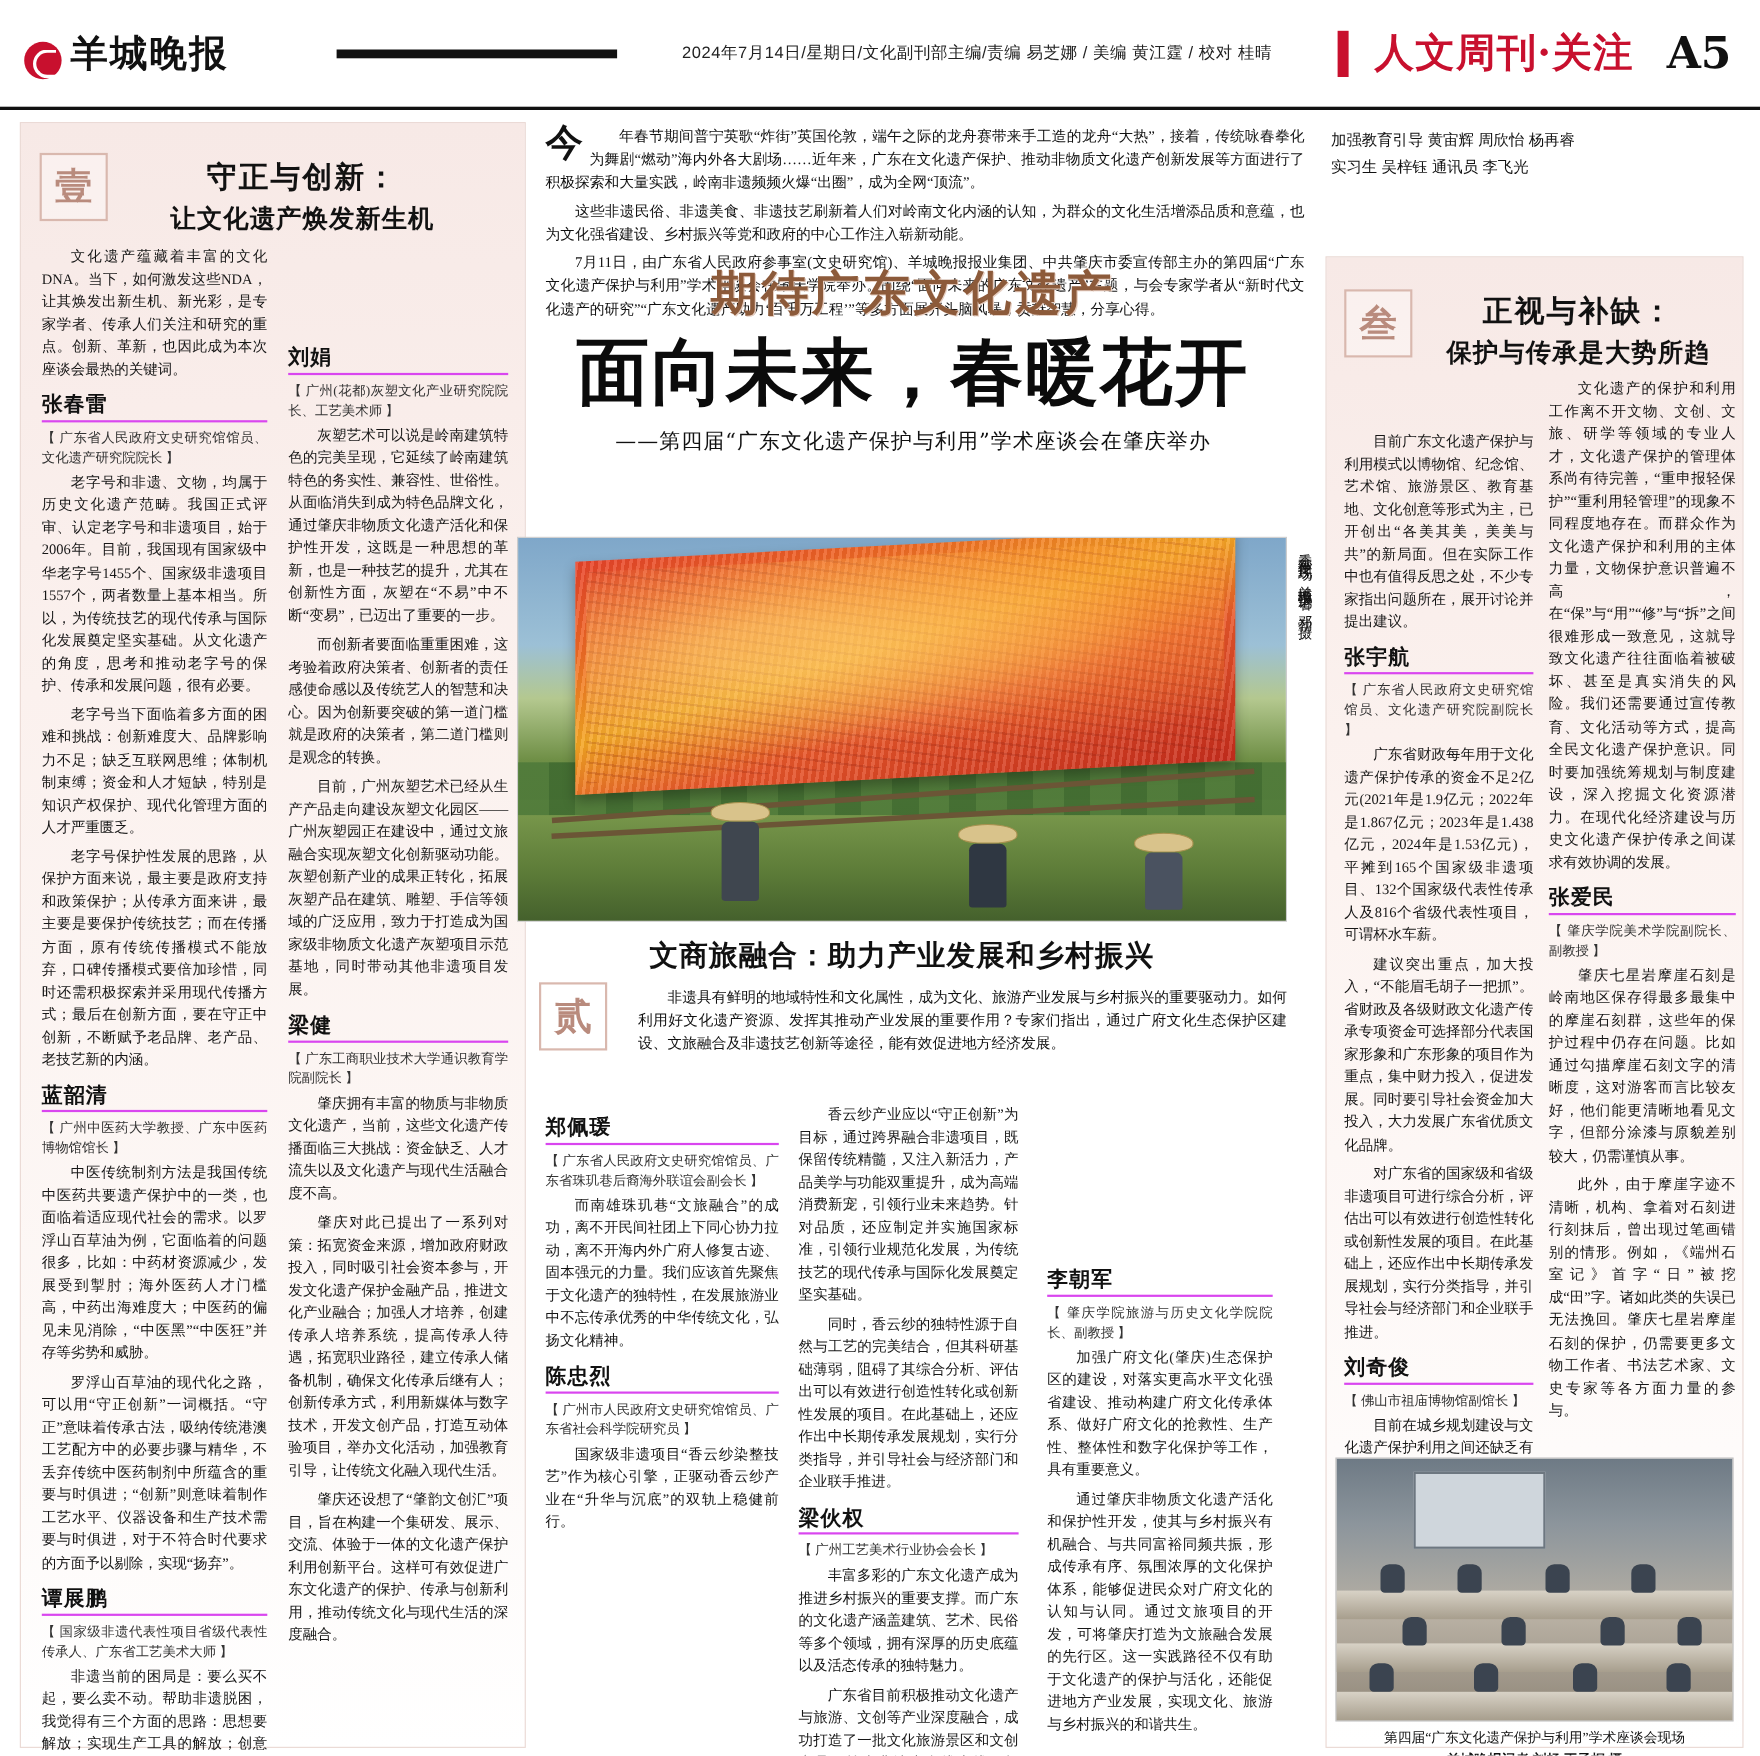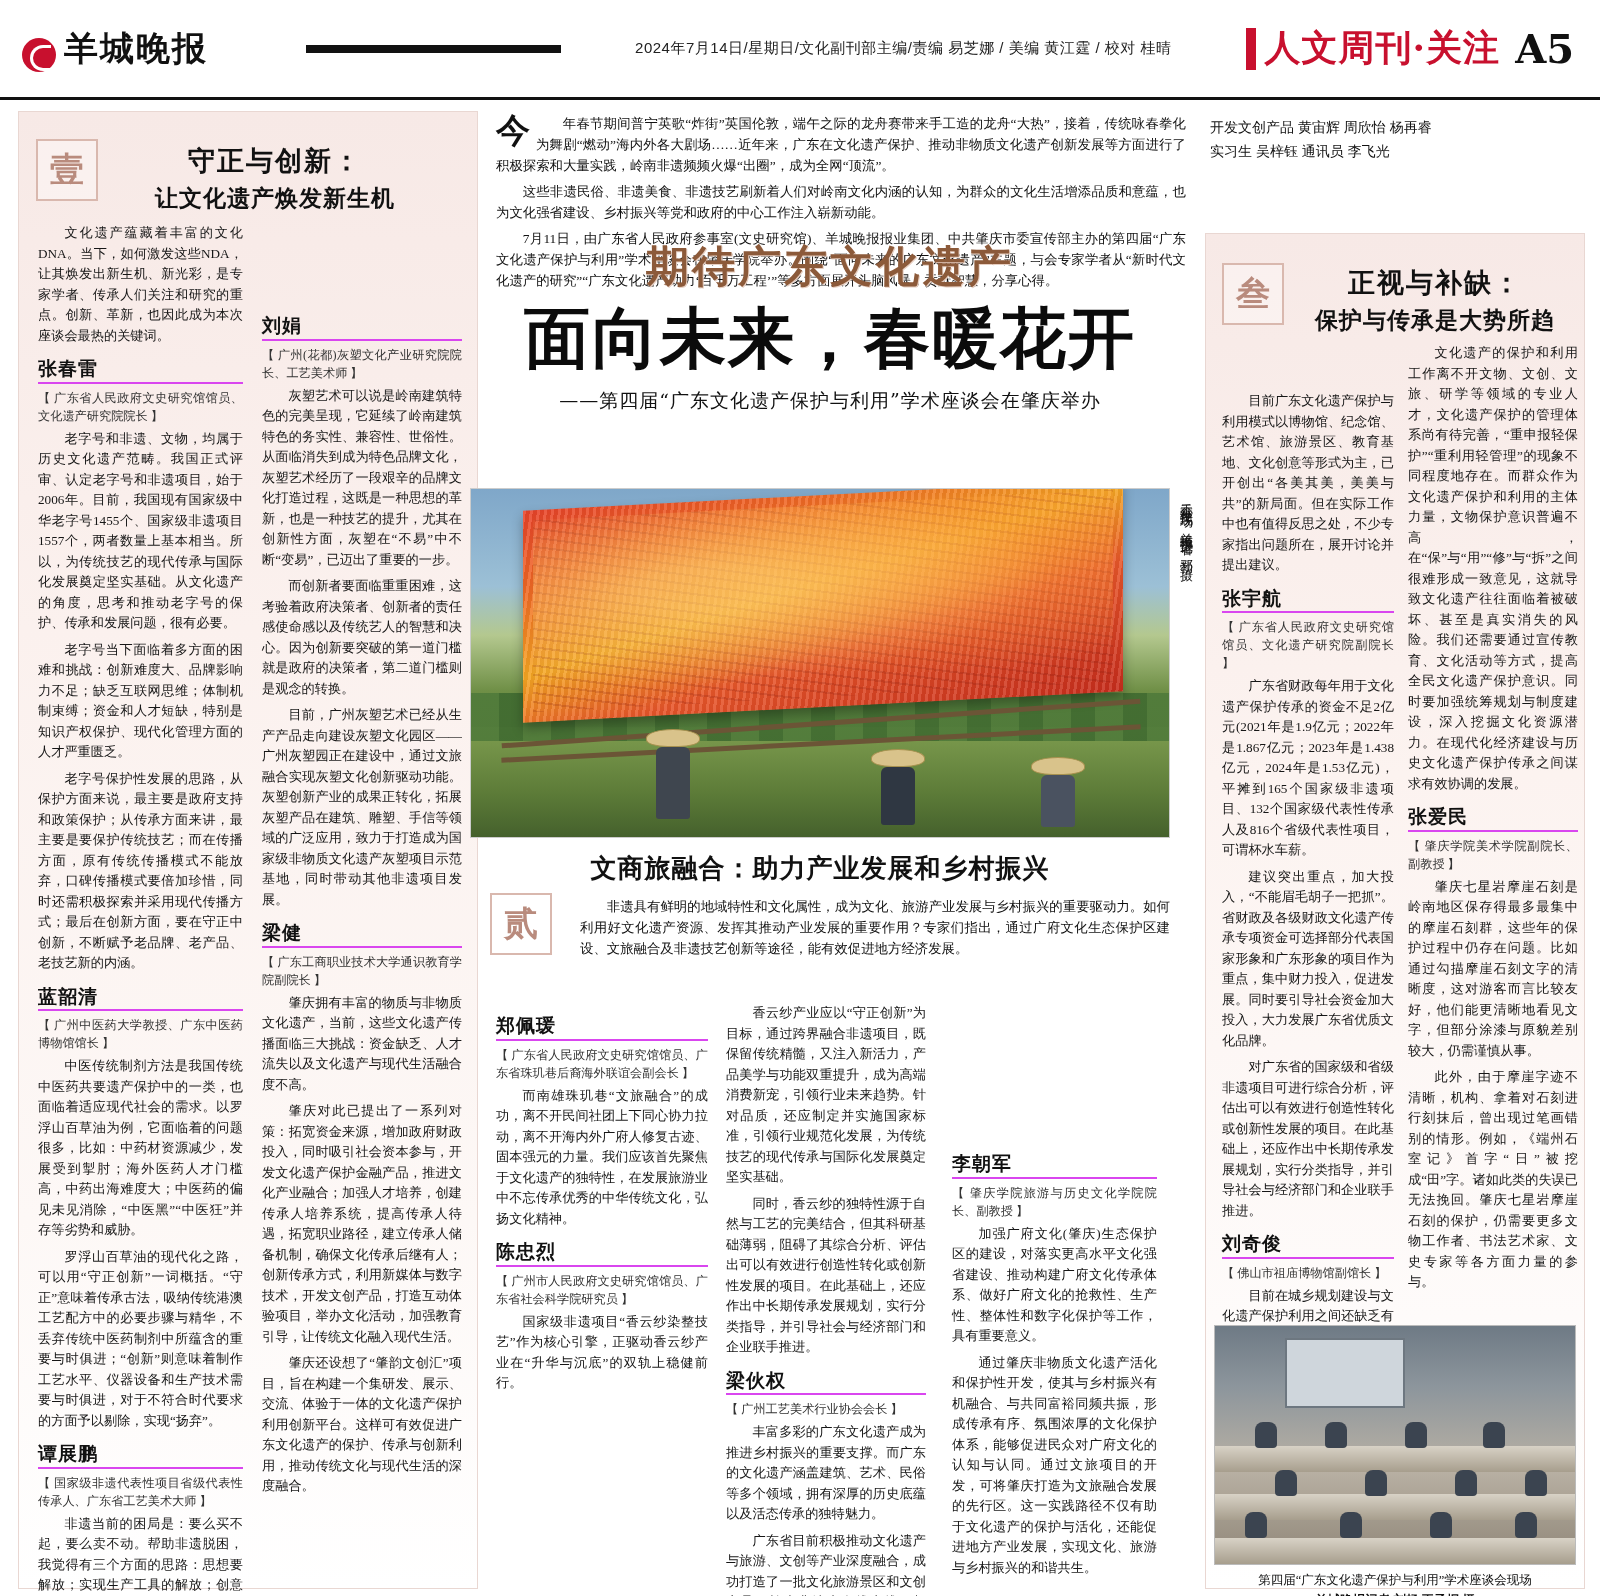--- a/index.html
+++ b/index.html
@@ -41,21 +41,21 @@
   }
   .masthead-rule {
     flex:none; width:255px; height:8px; background:#111; margin-left:6px;
   }
   .masthead-credits {
     flex:1; text-align:center; font-size:15px; color:#222;
     font-family:"Liberation Sans", sans-serif;
     letter-spacing:0.5px;
   }
   .section-flag {
-    display:flex; align-items:center; gap:9px; padding-right:26px;justify-content:space-between;
+    display:flex; align-items:center; gap:24px; padding-right:26px;justify-content:space-between;
   }
   .flag-bar { width:10px; height:42px; background:#c8102e; }
   .flag-title {
     font-size:36px; font-weight:bold; color:#c8102e; letter-spacing:1px;
     font-family:"DejaVu Serif", serif;
   }
   .flag-page {
     font-size:40px; font-weight:bold; color:#111; margin-left:6px;
     font-family:"DejaVu Serif", serif;
   }
@@ -303,42 +303,42 @@
       </div>
       <p>非遗当前的困局是：要么买不起，要么卖不动。帮助非遗脱困，我觉得有三个方面的思路：思想要解放；实现生产工具的解放；创意是灵魂。</p>
 
     </div>
 
     <div class="col body-text" style="left:262px; top:200px; width:200px;">
       <div class="person">
         <span class="name">刘娟</span>
         <div class="title">【 广州(花都)灰塑文化产业研究院院长、工艺美术师 】</div>
       </div>
-      <p>灰塑艺术可以说是岭南建筑特色的完美呈现，它延续了岭南建筑特色的务实性、兼容性、世俗性。从面临消失到成为特色品牌文化，灰塑艺术经历了一段艰辛的品牌文化打造过程，这既是一种思想的革新，也是一种技艺的提升，尤其在创新性方面，灰塑在“不易”中不断“变易”，已迈出了重要的一步。</p>
+      <p>灰塑艺术可以说是岭南建筑特色的完美呈现，它延续了岭南建筑特色的务实性、兼容性、世俗性。从面临消失到成为特色品牌文化，通过肇庆非物质文化遗产活化和保护性开发，这既是一种思想的革新，也是一种技艺的提升，尤其在创新性方面，灰塑在“不易”中不断“变易”，已迈出了重要的一步。</p>
       <p>而创新者要面临重重困难，这考验着政府决策者、创新者的责任感使命感以及传统艺人的智慧和决心。因为创新要突破的第一道门槛就是政府的决策者，第二道门槛则是观念的转换。</p>
       <p>目前，广州灰塑艺术已经从生产产品走向建设灰塑文化园区——广州灰塑园正在建设中，通过文旅融合实现灰塑文化创新驱动功能。灰塑创新产业的成果正转化，拓展灰塑产品在建筑、雕塑、手信等领域的广泛应用，致力于打造成为国家级非物质文化遗产灰塑项目示范基地，同时带动其他非遗项目发展。</p>
 
       <div class="person">
         <span class="name">梁健</span>
         <div class="title">【 广东工商职业技术大学通识教育学院副院长 】</div>
       </div>
       <p>肇庆拥有丰富的物质与非物质文化遗产，当前，这些文化遗产传播面临三大挑战：资金缺乏、人才流失以及文化遗产与现代生活融合度不高。</p>
       <p>肇庆对此已提出了一系列对策：拓宽资金来源，增加政府财政投入，同时吸引社会资本参与，开发文化遗产保护金融产品，推进文化产业融合；加强人才培养，创建传承人培养系统，提高传承人待遇，拓宽职业路径，建立传承人储备机制，确保文化传承后继有人；创新传承方式，利用新媒体与数字技术，开发文创产品，打造互动体验项目，举办文化活动，加强教育引导，让传统文化融入现代生活。</p>
       <p>肇庆还设想了“肇韵文创汇”项目，旨在构建一个集研发、展示、交流、体验于一体的文化遗产保护利用创新平台。这样可有效促进广东文化遗产的保护、传承与创新利用，推动传统文化与现代生活的深度融合。</p>
     </div>
 
     <div class="lead">
       <span class="dropcap">今</span>
       <p>年春节期间普宁英歌“炸街”英国伦敦，端午之际的龙舟赛带来手工造的龙舟“大热”，接着，传统咏春拳化为舞剧“燃动”海内外各大剧场……近年来，广东在文化遗产保护、推动非物质文化遗产创新发展等方面进行了积极探索和大量实践，岭南非遗频频火爆“出圈”，成为全网“顶流”。</p>
       <p>这些非遗民俗、非遗美食、非遗技艺刷新着人们对岭南文化内涵的认知，为群众的文化生活增添品质和意蕴，也为文化强省建设、乡村振兴等党和政府的中心工作注入崭新动能。</p>
       <p>7月11日，由广东省人民政府参事室(文史研究馆)、羊城晚报报业集团、中共肇庆市委宣传部主办的第四届“广东文化遗产保护与利用”学术座谈会在肇庆学院举办。围绕“面向未来的广东文化遗产”主题，与会专家学者从“新时代文化遗产的研究”“广东文化遗产助力‘百千万工程’”等多方面展开头脑风暴，贡献智慧，分享心得。</p>
     </div>
 
     <div class="byline">
-      <div>开发文创产品 黄宙辉 周欣怡 杨再睿</div>
+      <div>加强教育引导 黄宙辉 周欣怡 杨再睿</div>
       <div>实习生 吴梓钰 通讯员 李飞光</div>
     </div>
 
     <div class="headline-wrap">
       <div class="h-sub">期待广东文化遗产</div>
       <div class="h-main">面向未来，春暖花开</div>
       <div class="h-deck">——第四届“广东文化遗产保护与利用”学术座谈会在肇庆举办</div>
     </div>
 
     <div class="photo">

